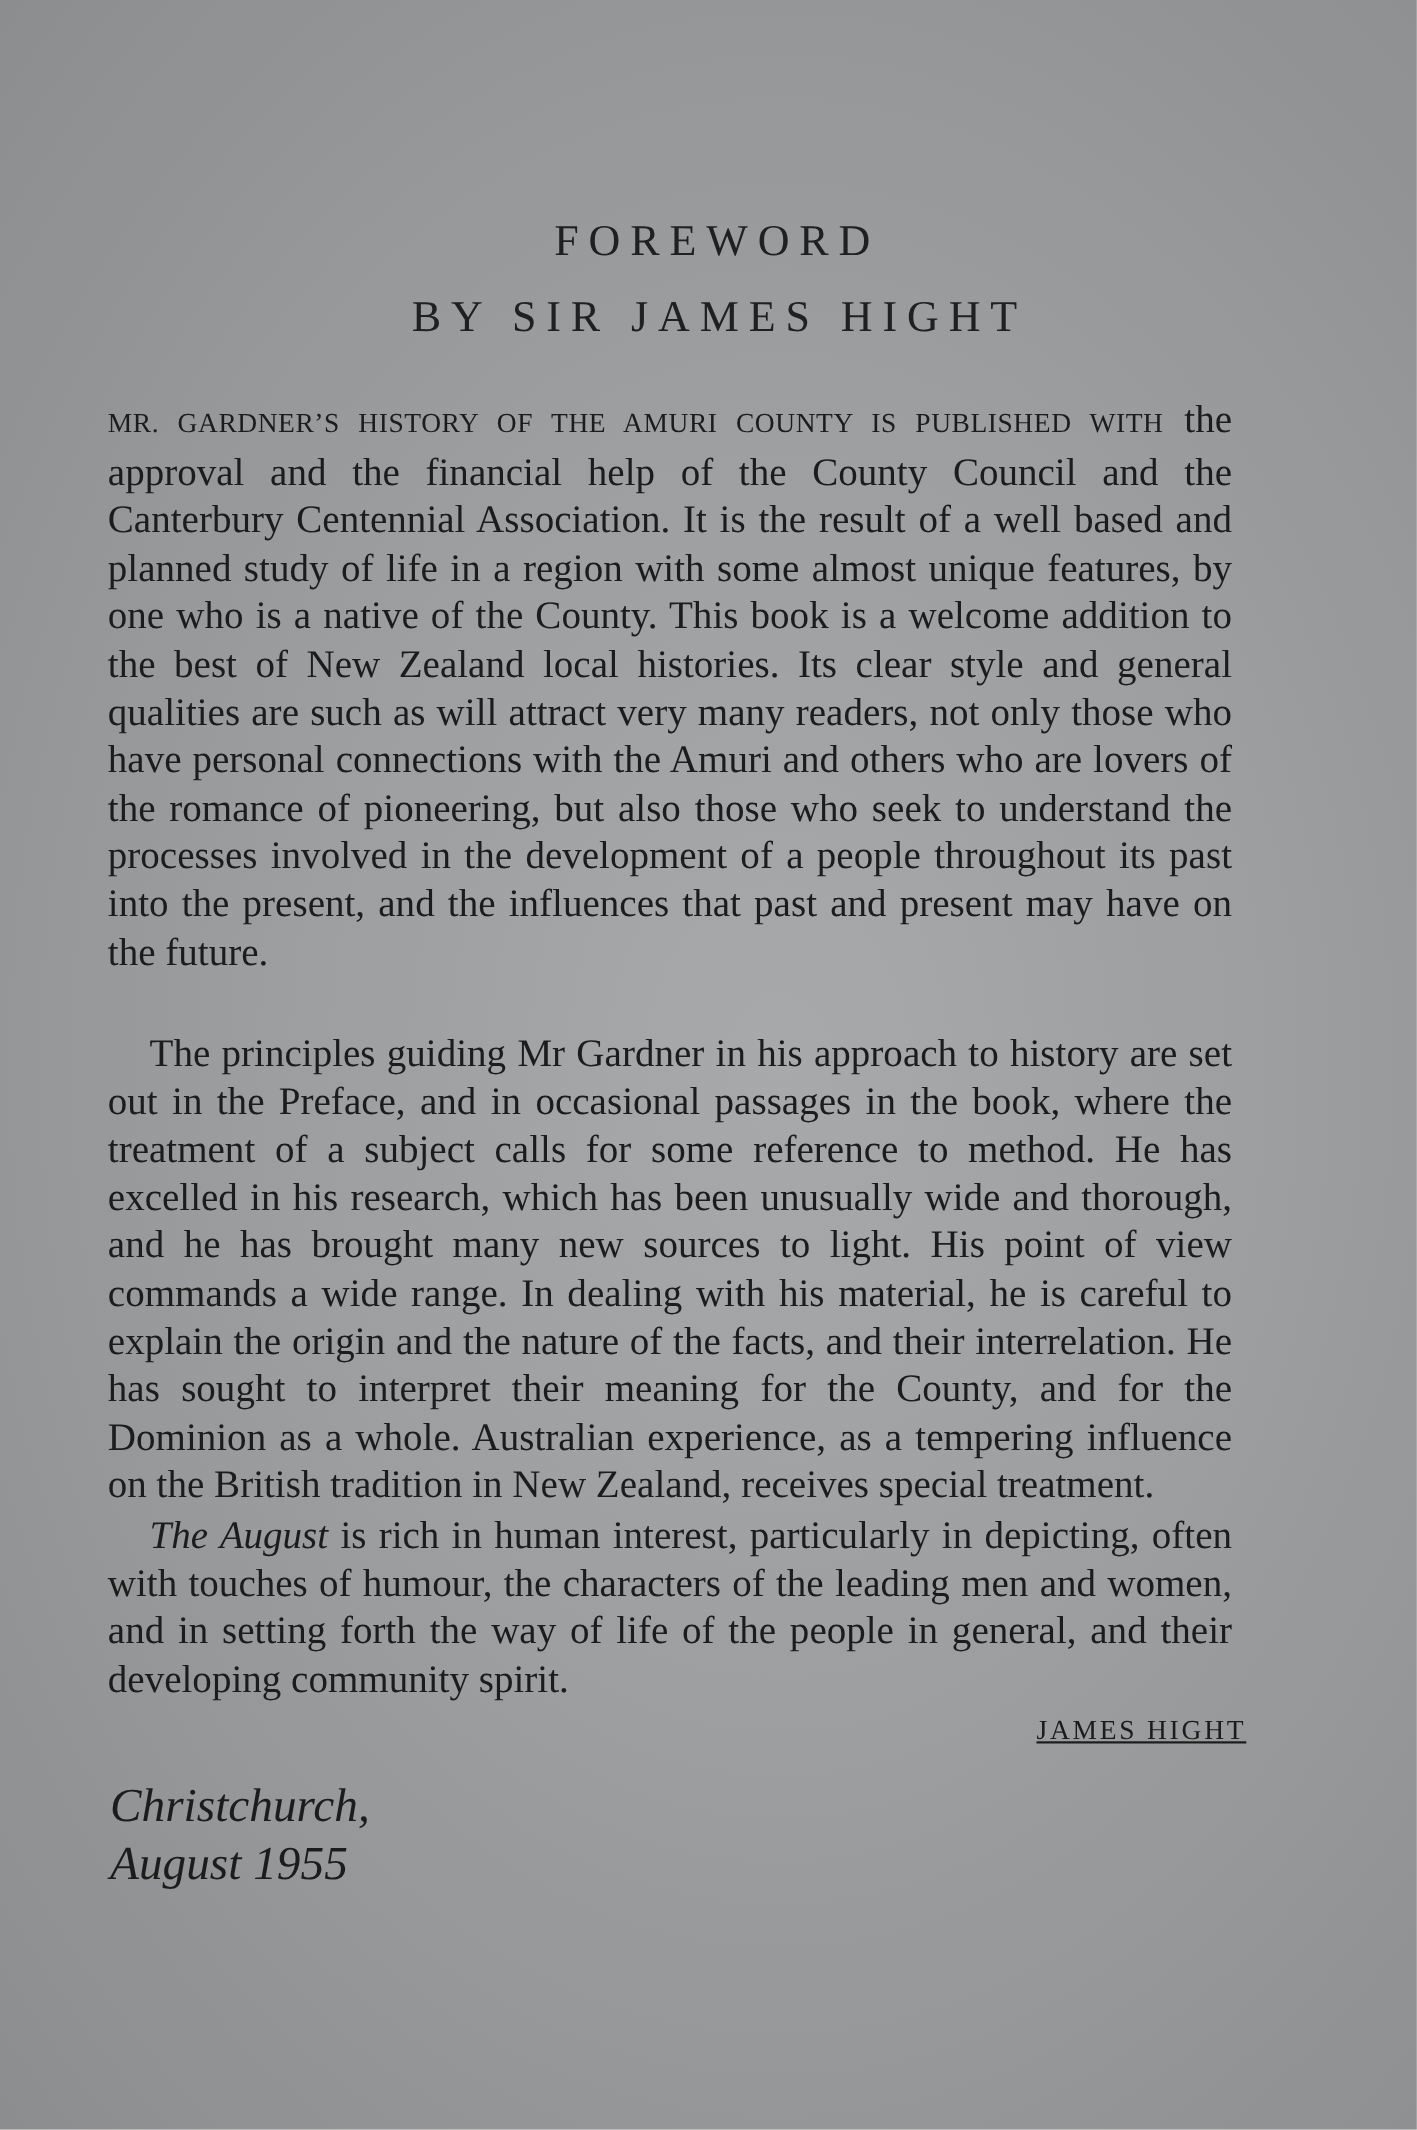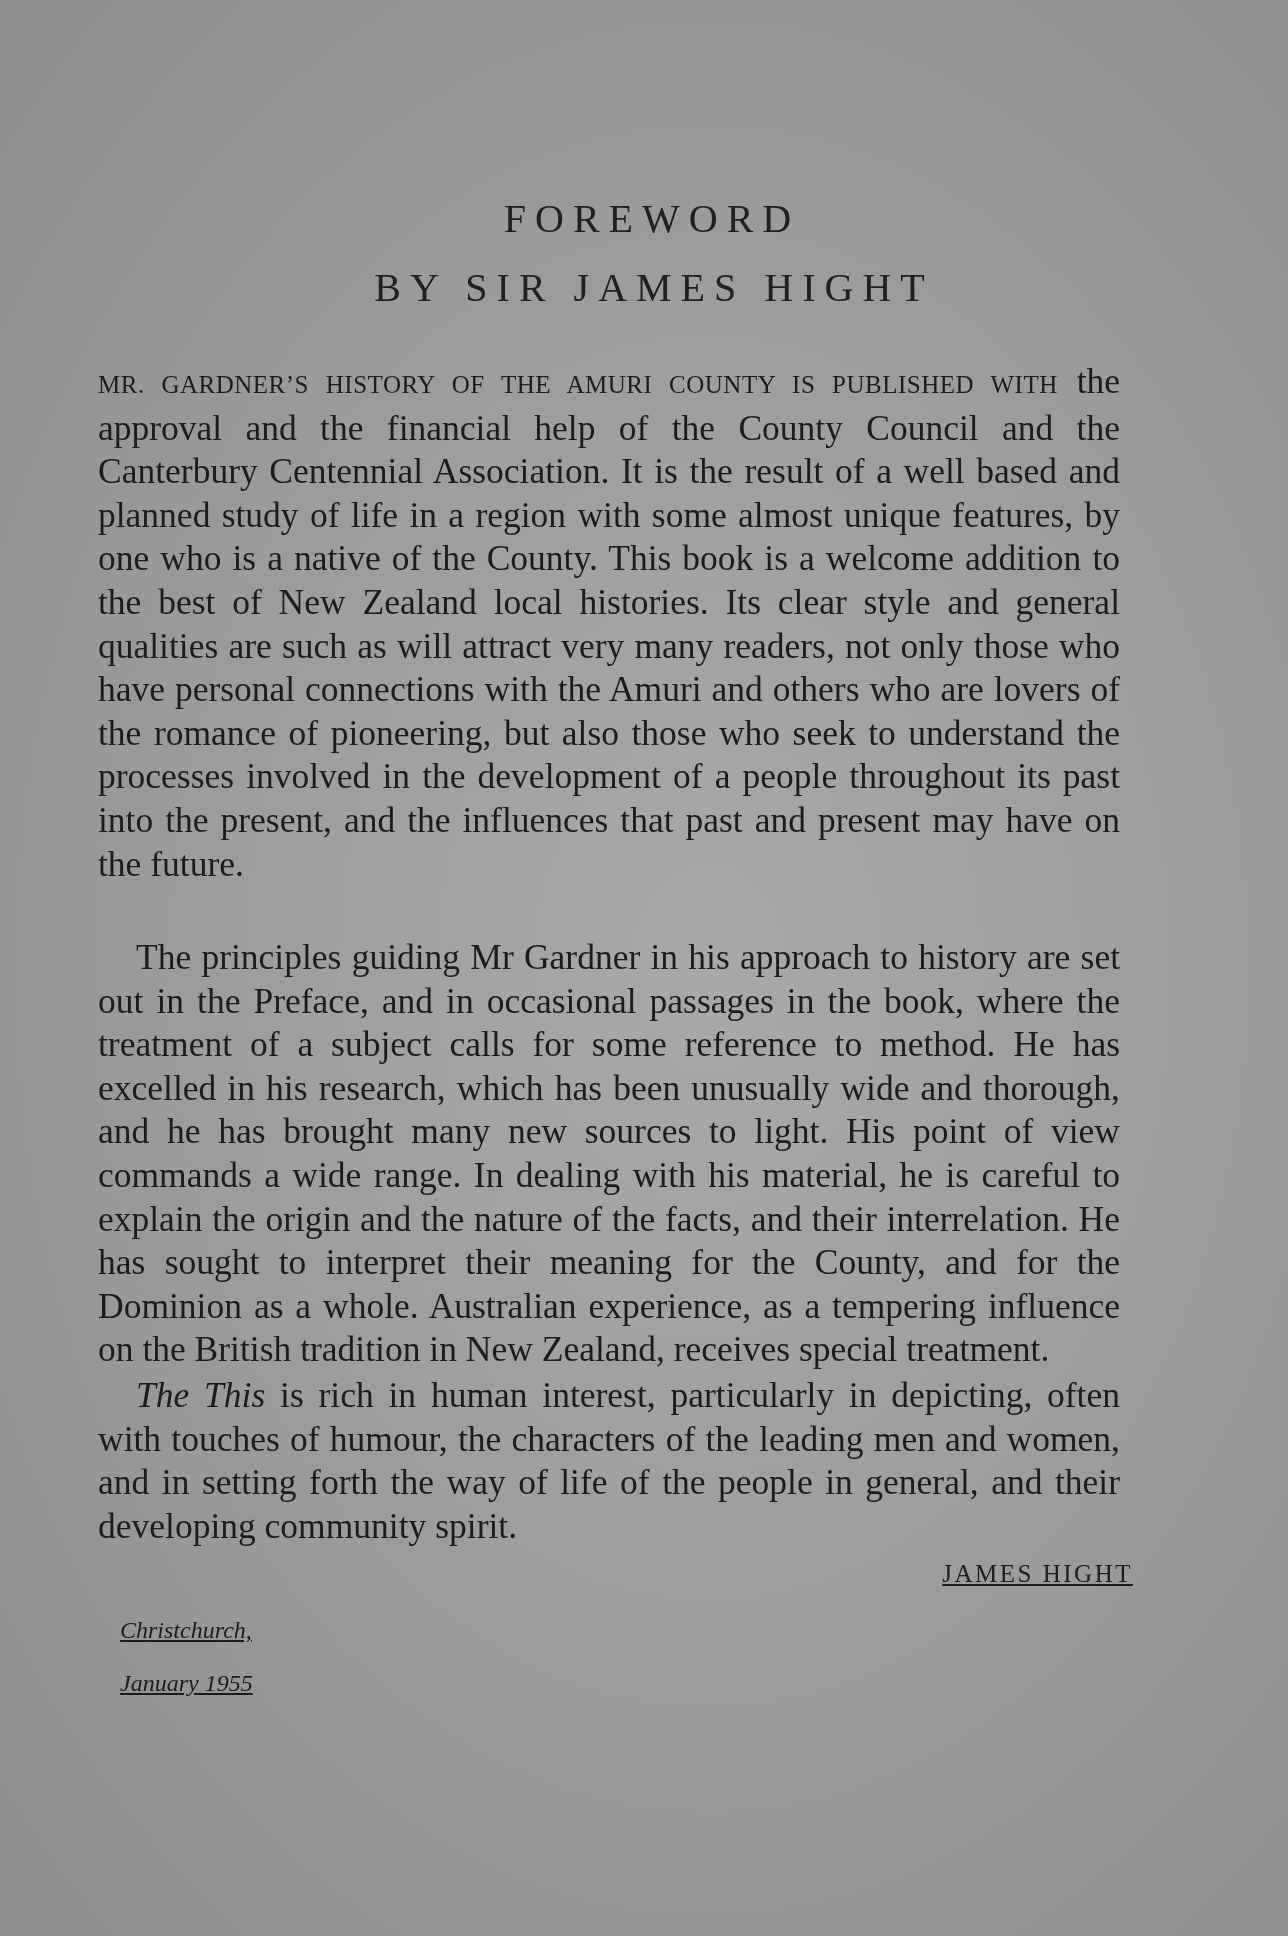--- a/index.html
+++ b/index.html
@@ -23,40 +23,40 @@
   .p1 { top: 348px; }
   .p2 { top: 924px; }
   .p3 { top: 1362px; }
   .p2 p, .p3 p { text-indent: 38px; }
   .smallcaps { font-size: 25px; letter-spacing: 0.5px; }
   .signature {
     position: absolute; top: 1560px; right: 155px;
     font-size: 25px; letter-spacing: 2.5px; text-decoration: underline;
   }
   .place {
-    position: absolute; left: 120px; font-style: italic; font-size: 24px; text-decoration: underline;
+    position: absolute; left: 100px; font-style: italic; font-size: 43px;
   }
   .pl1 { top: 1617px; }
   .pl2 { top: 1670px; }
 </style>
 </head>
 <body>
 
 <div>
   <div class="title t1">FOREWORD</div>
   <div class="title t2">BY SIR JAMES HIGHT</div>
 
   <div class="body-text p1">
     <p><span class="smallcaps">MR. GARDNER’S HISTORY OF THE AMURI COUNTY IS PUBLISHED WITH</span> <span>the approval and the financial help of the County Council and the Canterbury Centennial Association. It is the result of a well based and planned study of life in a region with some almost unique features, by one who is a native of the County. This book is a welcome addition to the best of New Zealand local histories. Its clear style and general qualities are such as will attract very many readers, not only those who have personal connections with the Amuri and others who are lovers of the romance of pioneering, but also those who seek to understand the processes involved in the development of a people throughout its past into the present, and the influences that past and present may have on the future.</span></p>
   </div>
 
   <div class="body-text p2">
     <p>The principles guiding Mr Gardner in his approach to history are set out in the Preface, and in occasional passages in the book, where the treatment of a subject calls for some reference to method. He has excelled in his research, which has been unusually wide and thorough, and he has brought many new sources to light. His point of view commands a wide range. In dealing with his material, he is careful to explain the origin and the nature of the facts, and their interrelation. He has sought to interpret their meaning for the County, and for the Dominion as a whole. Australian experience, as a tempering influence on the British tradition in New Zealand, receives special treatment.</p>
   </div>
 
   <div class="body-text p3">
-    <p><i>The This</i><span> is rich in human interest, particularly in depicting, often with touches of humour, the characters of the leading men and women, and in setting forth the way of life of the people in general, and their developing community spirit.</span></p>
+    <p><i>The August</i><span> is rich in human interest, particularly in depicting, often with touches of humour, the characters of the leading men and women, and in setting forth the way of life of the people in general, and their developing community spirit.</span></p>
   </div>
 
   <div class="signature">JAMES HIGHT</div>
   <div class="place pl1">Christchurch,</div>
-  <div class="place pl2">January 1955</div>
+  <div class="place pl2">August 1955</div>
 </div>
 
 </body></html>

